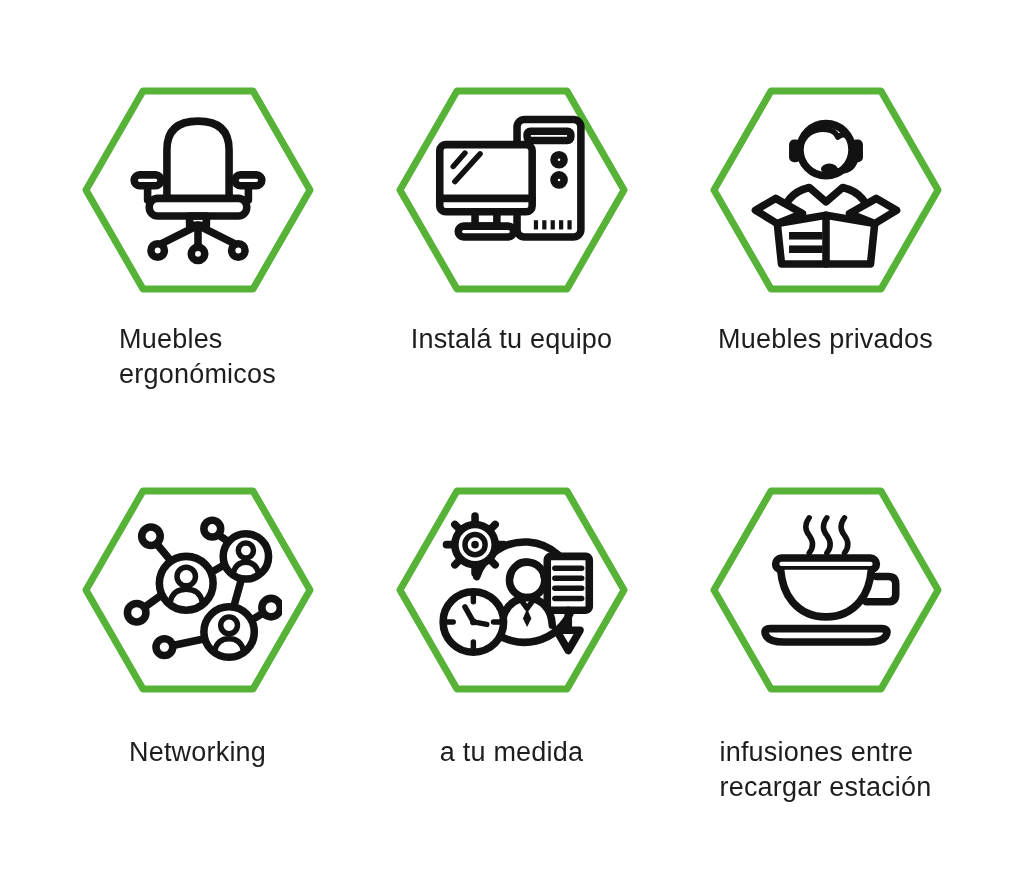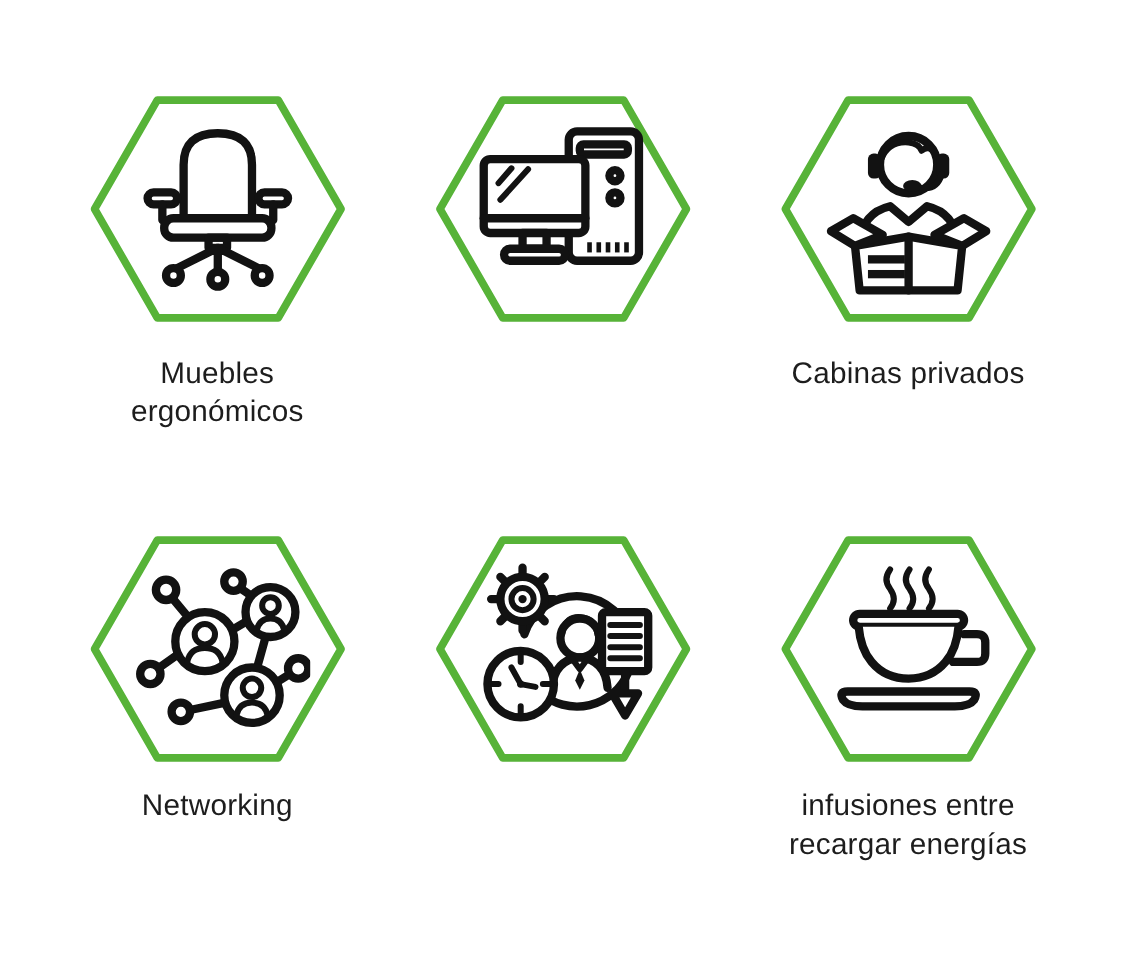--- a/index.html
+++ b/index.html
@@ -7,23 +7,23 @@
               font-family:"Liberation Sans", sans-serif; }
   .grid { width:1023px; }
   .row { display:flex; justify-content:center; align-items:flex-start; gap:14px; }
   .row-1 { margin-top:86px; }
   .row-2 { margin-top:94px; }
   .feature { width:300px; display:flex; flex-direction:column; align-items:center; }
   .hex { position:relative; width:232px; height:208px; }
   .hex-outline { position:absolute; left:0; top:0; width:232px; height:208px; }
   .icon { position:absolute; left:50%; top:50%; transform:translate(-50%,-50%);
           width:168px; height:168px; }
-  .label { margin-top:28px; text-align:center; font-size:27px; line-height:35px;
+  .label { margin-top:28px; font-size:27px; line-height:35px;
            color:#1d1d1d; letter-spacing:0.2px; }
-  .row-2 .label { margin-top:21px; }
+  .row-2 .label { margin-top:41px; }
   svg .ln { fill:none; stroke:#121212; stroke-width:9; stroke-linecap:round; stroke-linejoin:round; }
   svg .lnw { fill:#ffffff; stroke:#121212; stroke-width:9; stroke-linecap:round; stroke-linejoin:round; }
   svg .thin { fill:none; stroke:#121212; stroke-width:6.5; stroke-linecap:round; stroke-linejoin:round; }
   svg .fill { fill:#121212; stroke:none; }
 </style>
 </head>
 <body>
 
 <div class="grid">
 
@@ -69,20 +69,21 @@
           <rect class="fill" x="156" y="136" width="5" height="11"></rect>
           <rect class="fill" x="166" y="136" width="5" height="11"></rect>
           <rect class="lnw" x="14" y="46" width="110" height="80" rx="7"></rect>
           <path class="ln" d="M14,110 H124"></path>
           <path class="thin" d="M30,72 L44,56 M32,90 L62,57"></path>
           <rect class="lnw" x="56" y="126" width="26" height="17"></rect>
           <rect class="lnw" x="36" y="143" width="66" height="13" rx="6.5"></rect>
         </svg>
       </div>
       <div class="label">
+        <div>Instalá tu equipo</div>
       </div>
     </div>
 
     <div class="feature">
       <div class="hex">
         <svg class="hex-outline" viewBox="0 0 232 208">
           <polygon points="4,104 61,5 171,5 228,104 171,203 61,203" fill="none" stroke-width="7" stroke-linejoin="round" stroke="#57B338"></polygon>
         </svg>
         <svg class="icon" viewBox="0 0 200 200">
           <circle class="lnw" cx="100" cy="52" r="31"></circle>
@@ -94,21 +95,21 @@
           <path class="lnw" d="M46,138 Q50,104 80,97 L100,114 L120,97 Q150,104 154,138"></path>
           <path class="lnw" d="M42,140 L100,130 L158,140 L153,188 L47,188 Z"></path>
           <path class="ln" d="M100,130 V188"></path>
           <path class="lnw" d="M42,140 L16,124 L40,110 L72,128 Z"></path>
           <path class="lnw" d="M158,140 L184,124 L160,110 L128,128 Z"></path>
           <rect class="fill" x="56" y="150" width="40" height="9"></rect>
           <rect class="fill" x="56" y="166" width="40" height="9"></rect>
         </svg>
       </div>
       <div class="label">
-        <div>Cabinas privados</div>
+        <div>Muebles privados</div>
       </div>
     </div>
   </div>
 
   <div class="row row-2">
 
     <div class="feature">
       <div class="hex">
         <svg class="hex-outline" viewBox="0 0 232 208">
           <polygon points="4,104 61,5 171,5 228,104 171,203 61,203" fill="none" stroke-width="7" stroke-linejoin="round" stroke="#57B338"></polygon>
@@ -163,37 +164,38 @@
           <path class="thin" d="M54,106 V114 M54,162 V170 M22,138 H30 M78,138 H86"></path>
           <path class="thin" d="M54,138 L44,120 M54,138 L70,141"></path>
           <circle class="fill" cx="54" cy="138" r="4"></circle>
           <rect class="lnw" x="142" y="60" width="50" height="64" rx="4" stroke-width="8"></rect>
           <path class="thin" d="M151,74 H183 M151,86 H183 M151,98 H183 M151,110 H183"></path>
           <path class="ln" d="M167,124 V148" stroke-width="8"></path>
           <polygon class="lnw" points="153,148 181,148 167,172" stroke-width="8"></polygon>
         </svg>
       </div>
       <div class="label">
+        <div>a tu medida</div>
       </div>
     </div>
 
     <div class="feature">
       <div class="hex">
         <svg class="hex-outline" viewBox="0 0 232 208">
           <polygon points="4,104 61,5 171,5 228,104 171,203 61,203" fill="none" stroke-width="7" stroke-linejoin="round" stroke="#57B338"></polygon>
         </svg>
         <svg class="icon" viewBox="0 0 200 200">
           <path class="thin" stroke-width="7" d="M80,14 q-8,11 0,21 q8,11 0,21"></path>
           <path class="thin" stroke-width="7" d="M101,14 q-8,11 0,21 q8,11 0,21"></path>
           <path class="thin" stroke-width="7" d="M122,14 q-8,11 0,21 q8,11 0,21"></path>
           <path class="ln" stroke-width="8" d="M160,84 h14 q9,0 9,9 v12 q0,9 -9,9 h-26"></path>
           <rect class="lnw" x="40" y="62" width="120" height="14" rx="7" stroke-width="8"></rect>
           <path class="lnw" stroke-width="8" d="M46,76 Q48,100 60,114 Q75,132 100,132 Q125,132 140,114 Q152,100 154,76"></path>
           <path class="lnw" stroke-width="8" d="M34,146 H166 Q176,146 171,155 Q166,162 150,162 H50 Q34,162 29,155 Q24,146 34,146 Z"></path>
         </svg>
       </div>
       <div class="label">
         <div>infusiones entre</div>
-        <div>recargar energías</div>
+        <div>recargar estación</div>
       </div>
     </div>
   </div>
 </div>
 
 </body></html>

